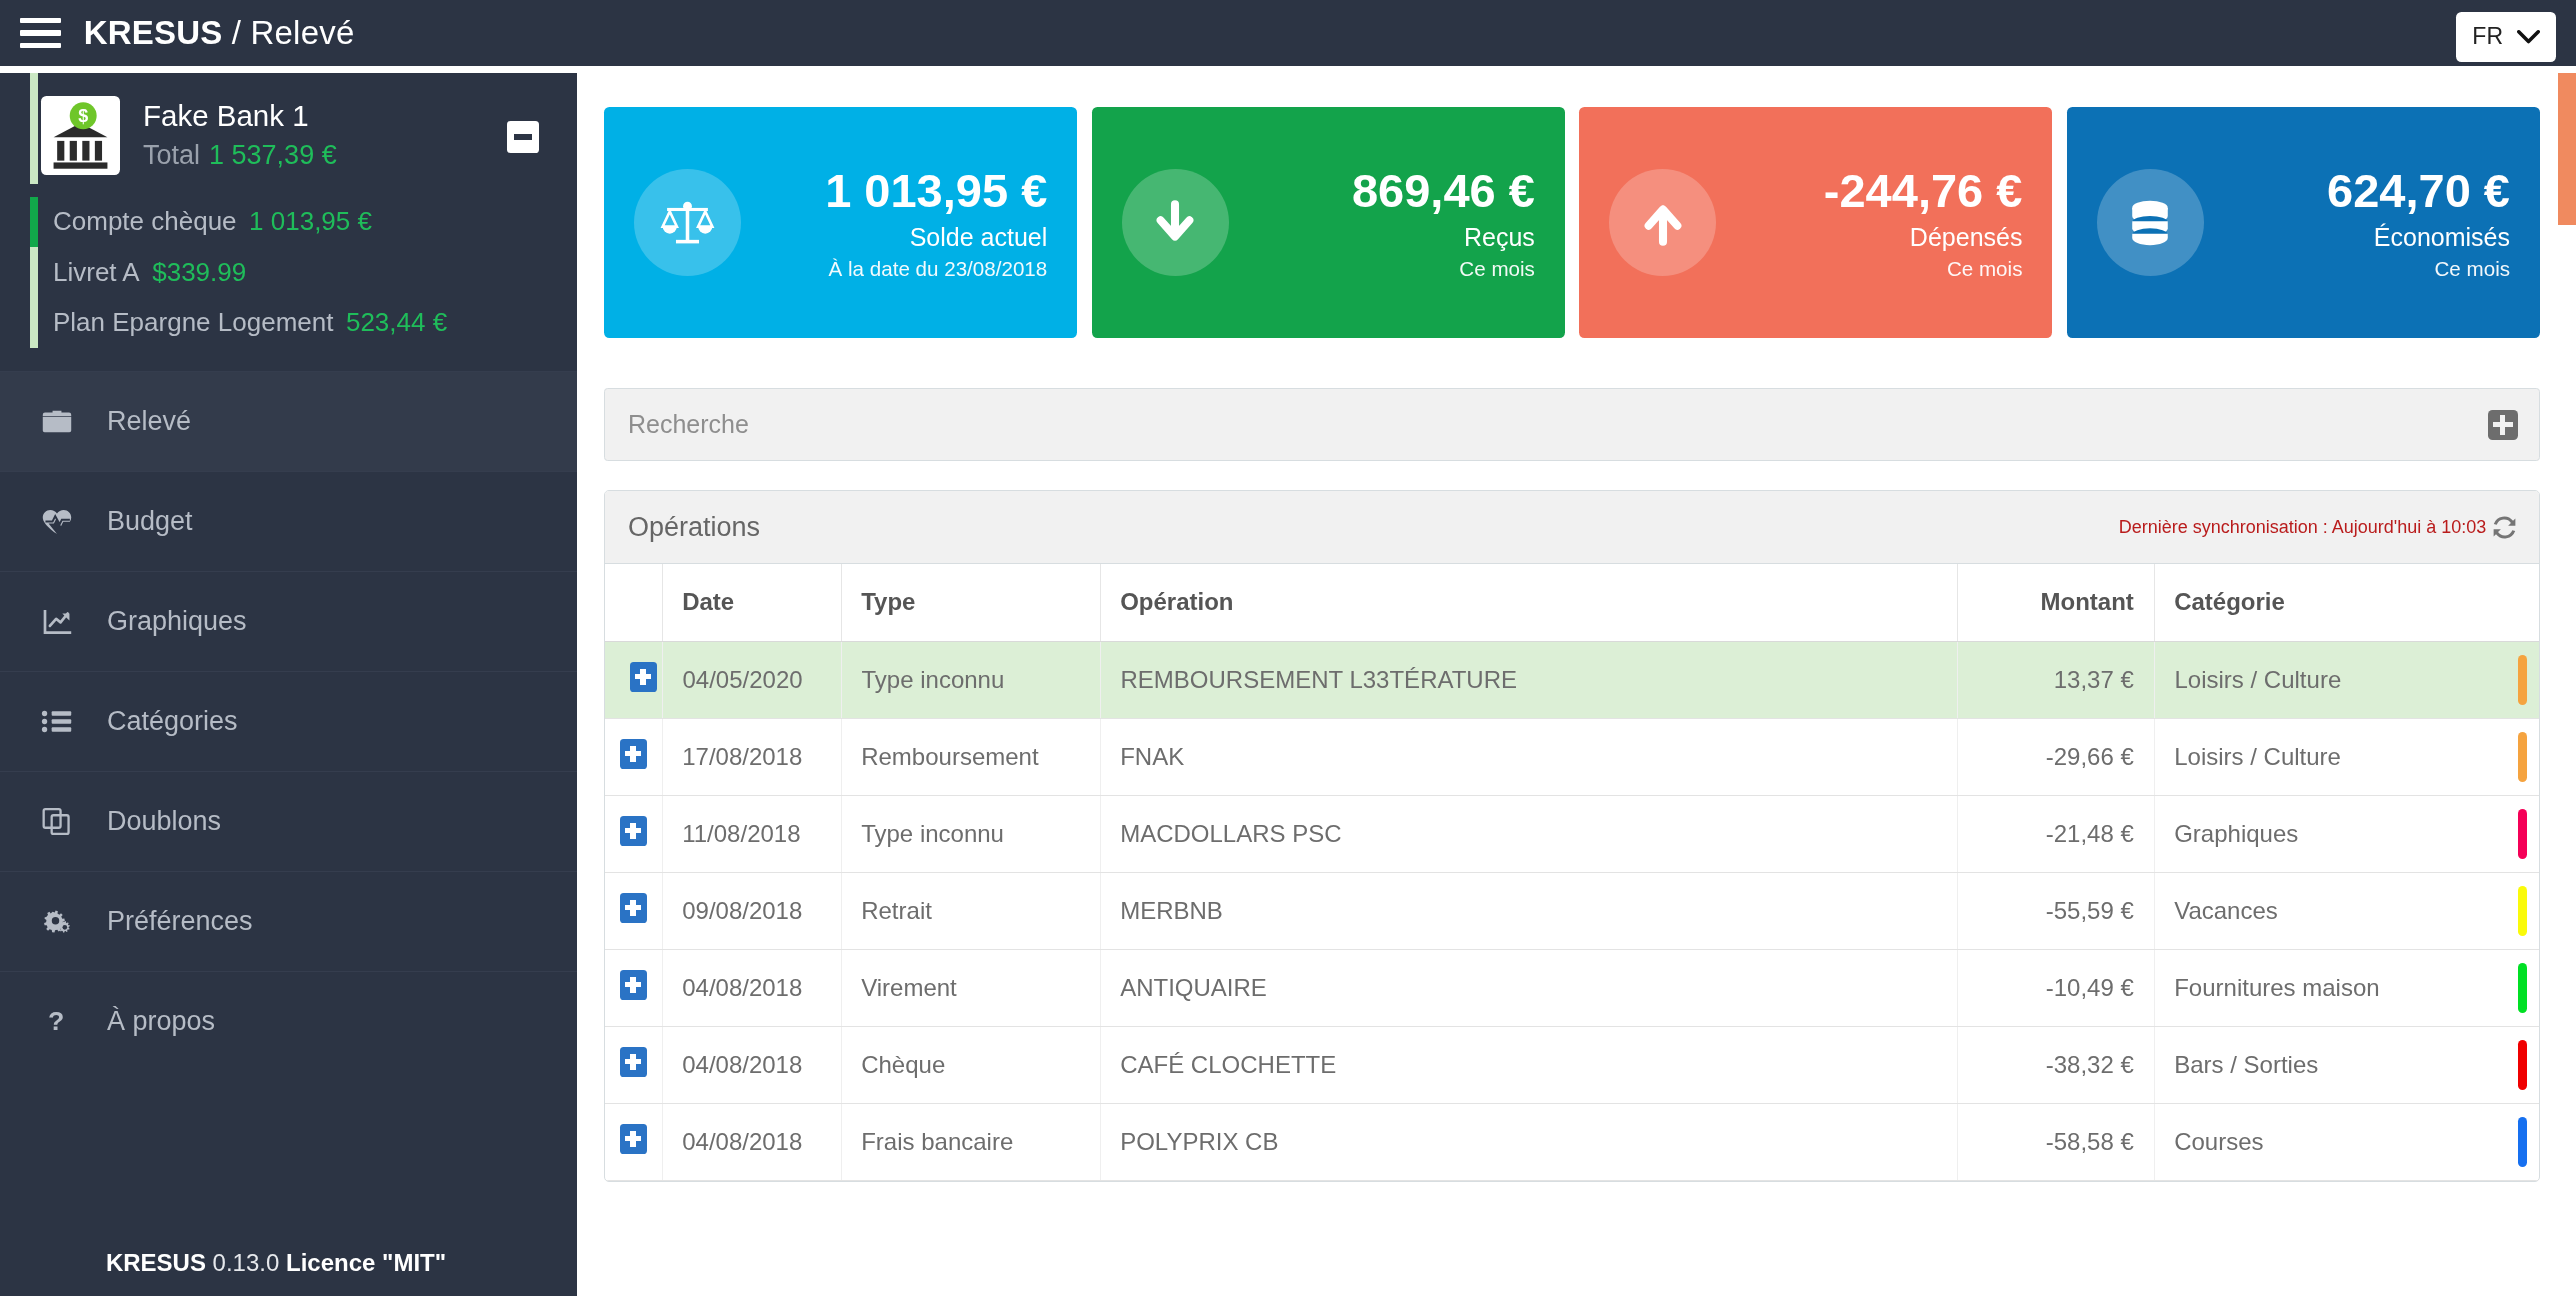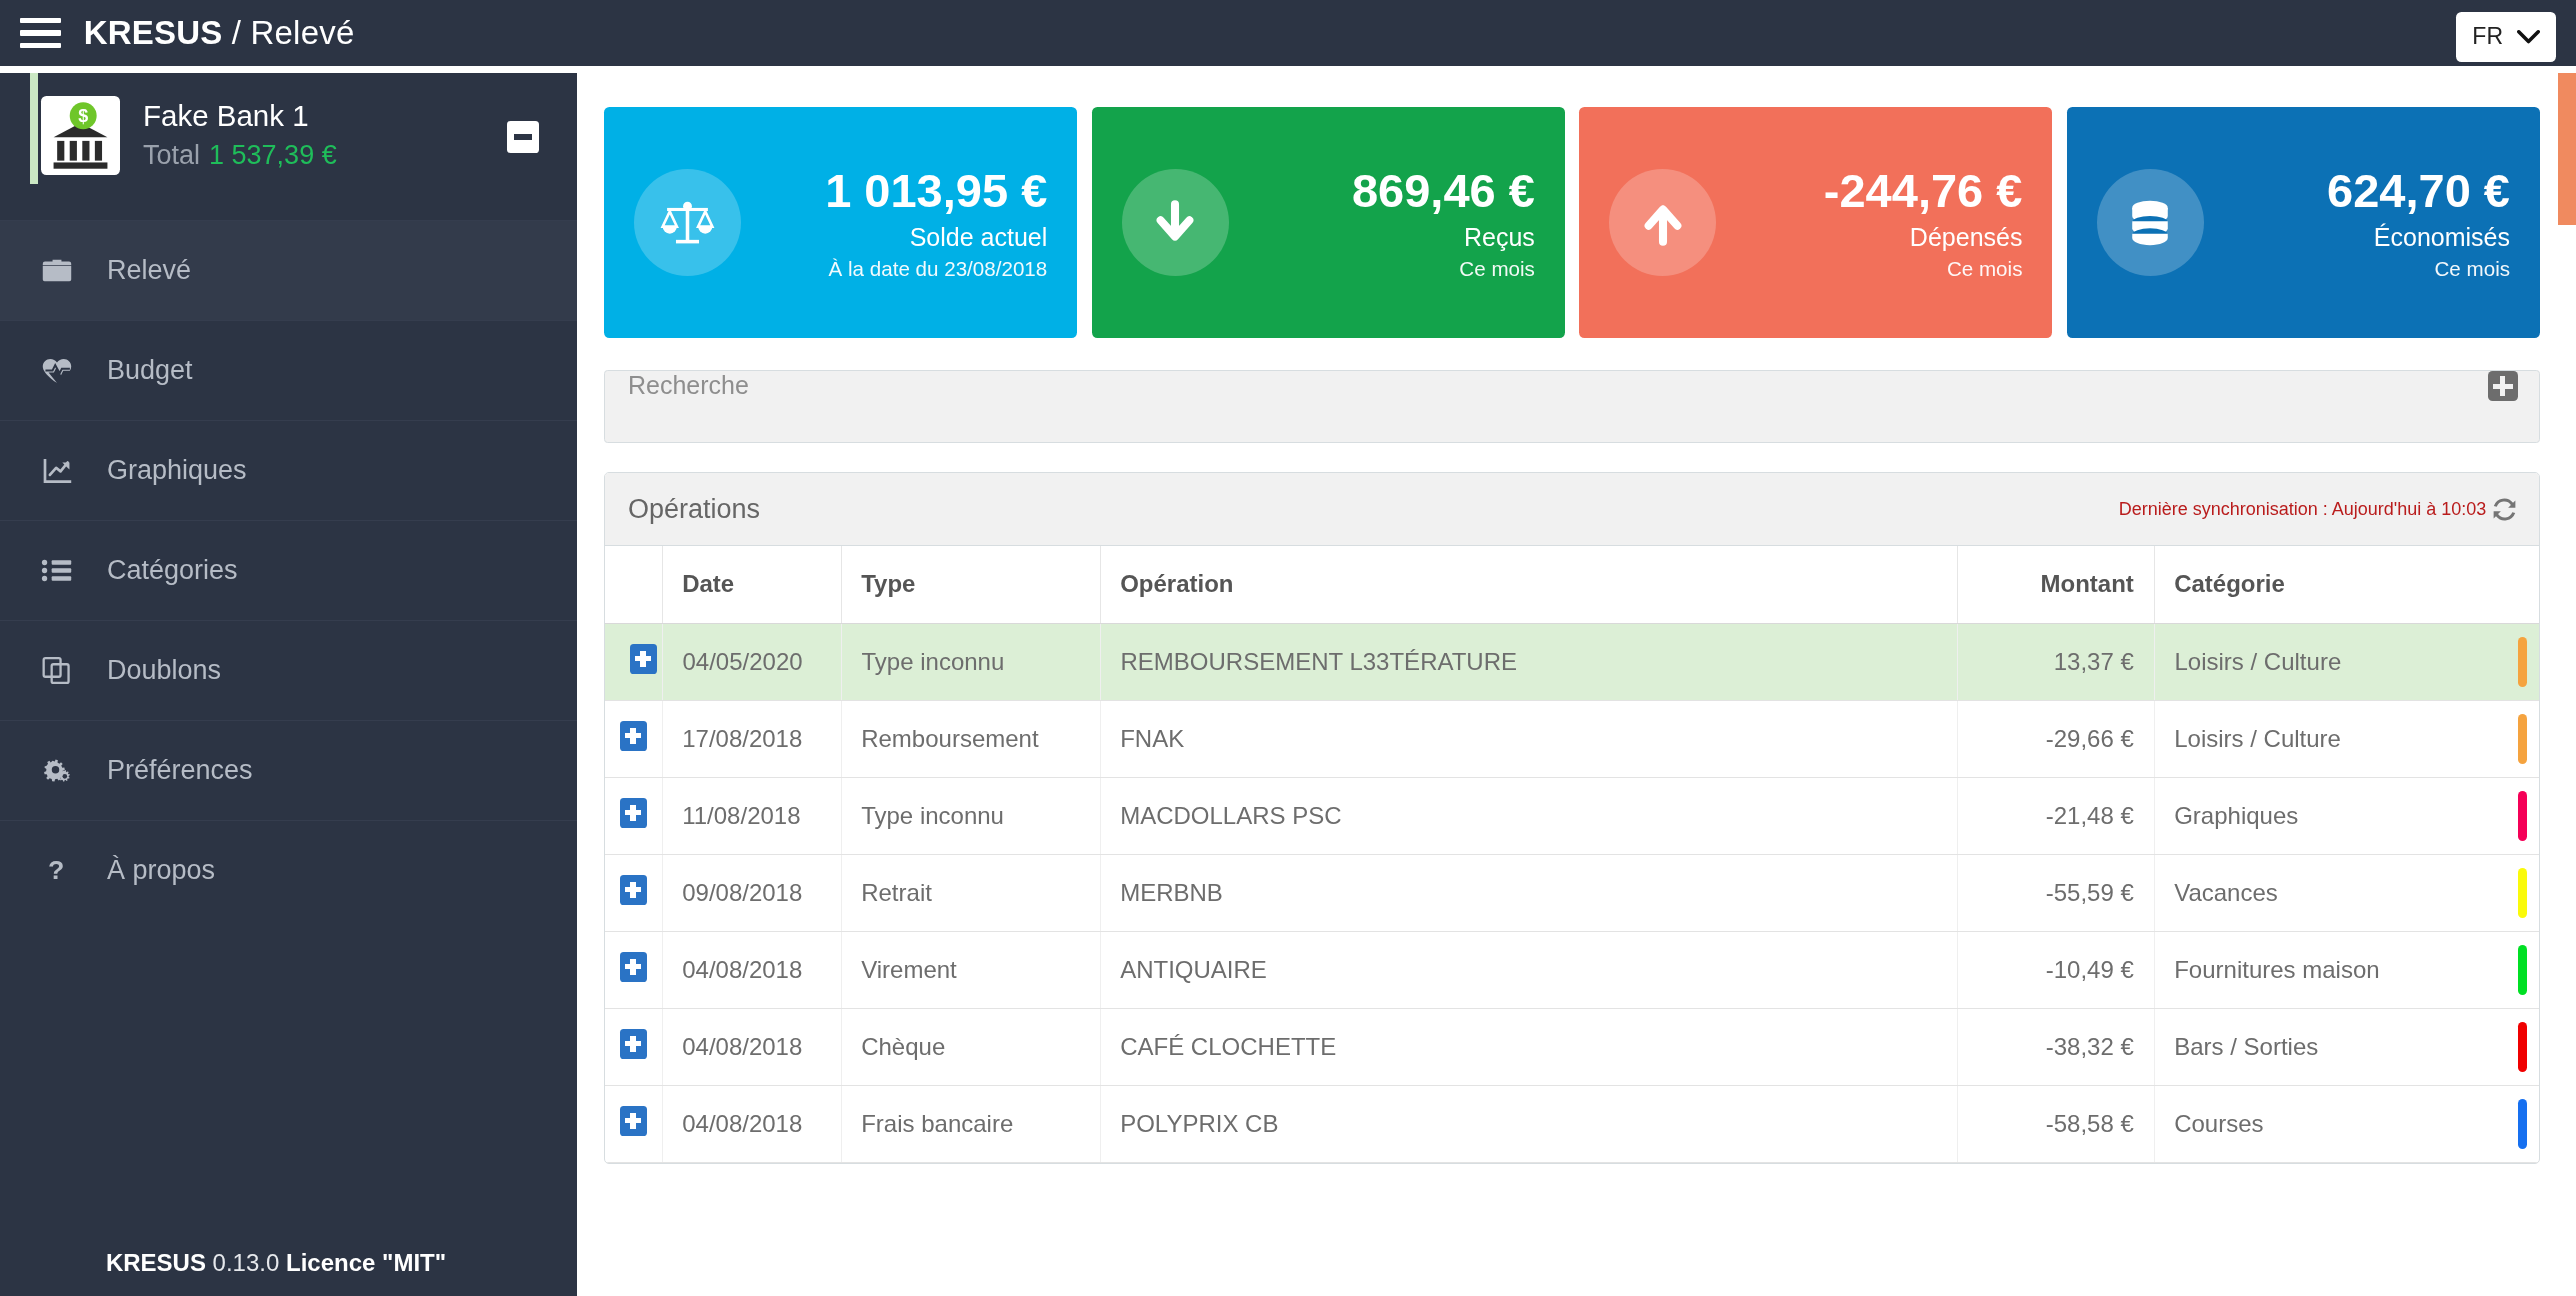--- a/index.html
+++ b/index.html
@@ -107,23 +107,23 @@
     background: rgba(255,255,255,.22);
     display: flex; align-items: center; justify-content: center; flex: none;
   }
   .card-icon svg { fill: #ffffff; }
   .card-text { flex: 1; text-align: right; line-height: 1.12; }
   .card-amount { font-size: 47px; font-weight: bold; white-space: nowrap; }
   .card-label { font-size: 25px; margin-top: 5.4px; }
   .card-sub { font-size: 20.6px; margin-top: 5.4px; opacity: .95; }
 
   .searchbar {
-    margin-top: 32px; height: 73px; background: #f1f1f1;
+    margin-top: 50px; height: 73px; background: #f1f1f1;
     border: 0.9px solid #d7dde0; border-radius: 3.6px;
-    display: flex; align-items: flex-start; padding: 0 21.5px 0 23px;
+    display: flex; align-items: center; padding: 0 21.5px 0 23px;
   }
   .searchbar .placeholder { flex: 1; font-size: 25px; color: #8e8e8e; }
   .plus-box {
     width: 30px; height: 30px; background: #6d6d6d; border-radius: 4.5px;
     position: relative; cursor: pointer; flex: none;
   }
   .plus-box:before, .plus-box:after {
     content: ""; position: absolute; background: #f1f1f1;
   }
   .plus-box:before { left: 12.5px; top: 5.4px; width: 5.4px; height: 19.7px; }
@@ -226,20 +226,34 @@
       <div class="bank-names">
         <div class="bank-title">Fake Bank 1</div>
         <div class="bank-total">
           <span>Total</span><span class="amt">1 537,39 €</span>
         </div>
       </div>
     </div>
     <div class="collapse-btn"></div>
   </div>
 
+  <div class="accounts">
+    <div class="account active">
+      <div class="stripe"></div>
+      <span>Compte chèque</span><span class="val">1 013,95 €</span>
+    </div>
+    <div class="account">
+      <div class="stripe"></div>
+      <span>Livret A</span><span class="val">$339.99</span>
+    </div>
+    <div class="account">
+      <div class="stripe"></div>
+      <span>Plan Epargne Logement</span><span class="val">523,44 €</span>
+    </div>
+  </div>
 
   <div class="nav">
     <div class="nav-item active">
       <span class="nav-icon">
         <svg width="32" height="29" viewBox="0 0 36 32">
             <path d="M13 4h10v4h-3V6.5h-4V8h-3V4zm-11 7h32v15a2 2 0 0 1-2 2H4a2 2 0 0 1-2-2V11zm0-2.5A2.5 2.5 0 0 1 4.5 6h27A2.5 2.5 0 0 1 34 8.5V10H2V8.5zM16 16h4v3h-4z"></path>
           </svg>
       </span>
       <span>Relevé</span>
     </div>

